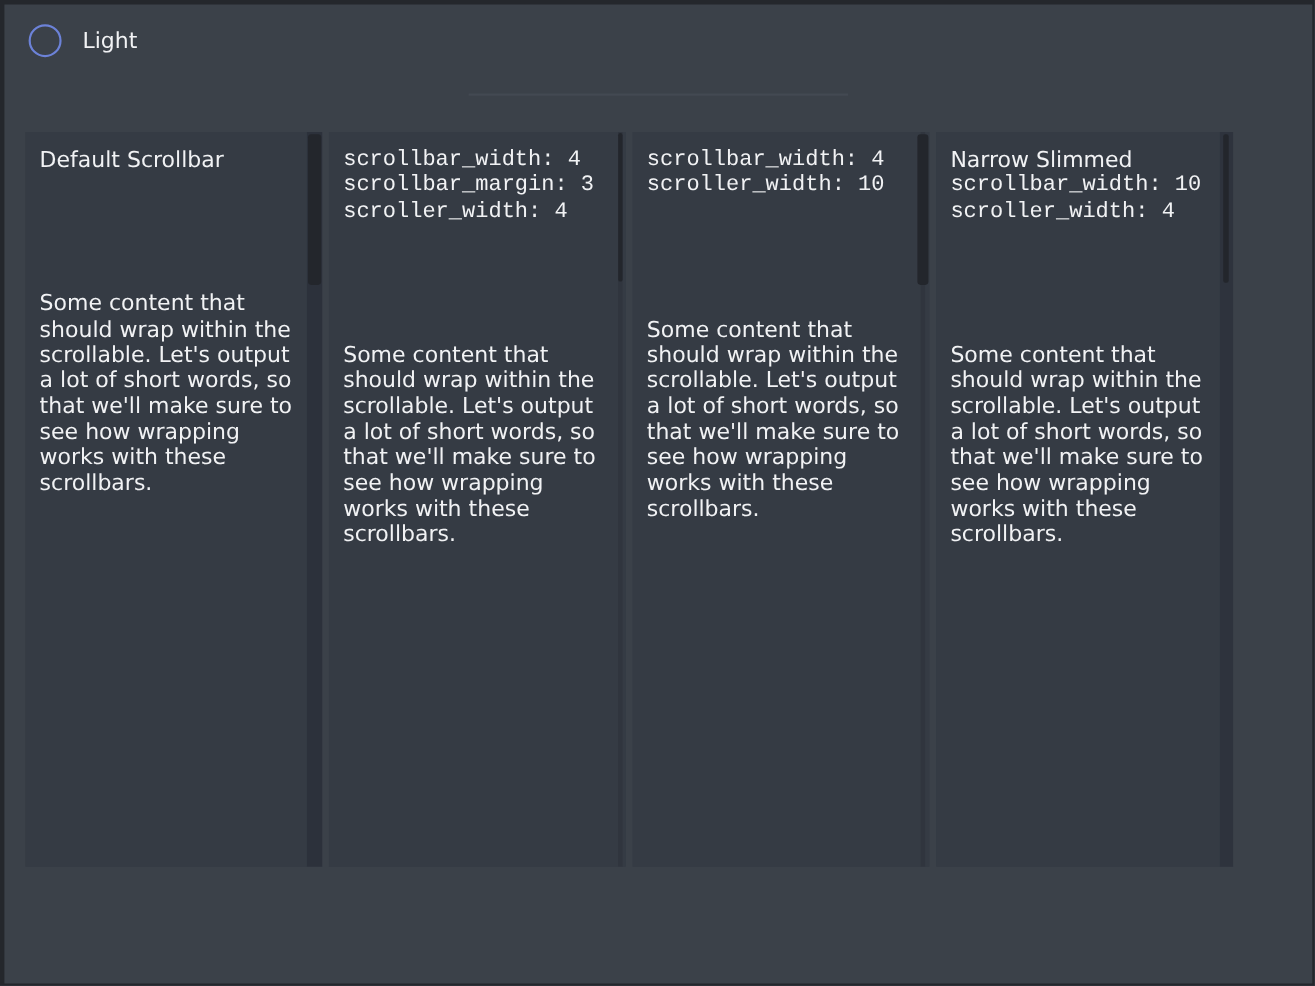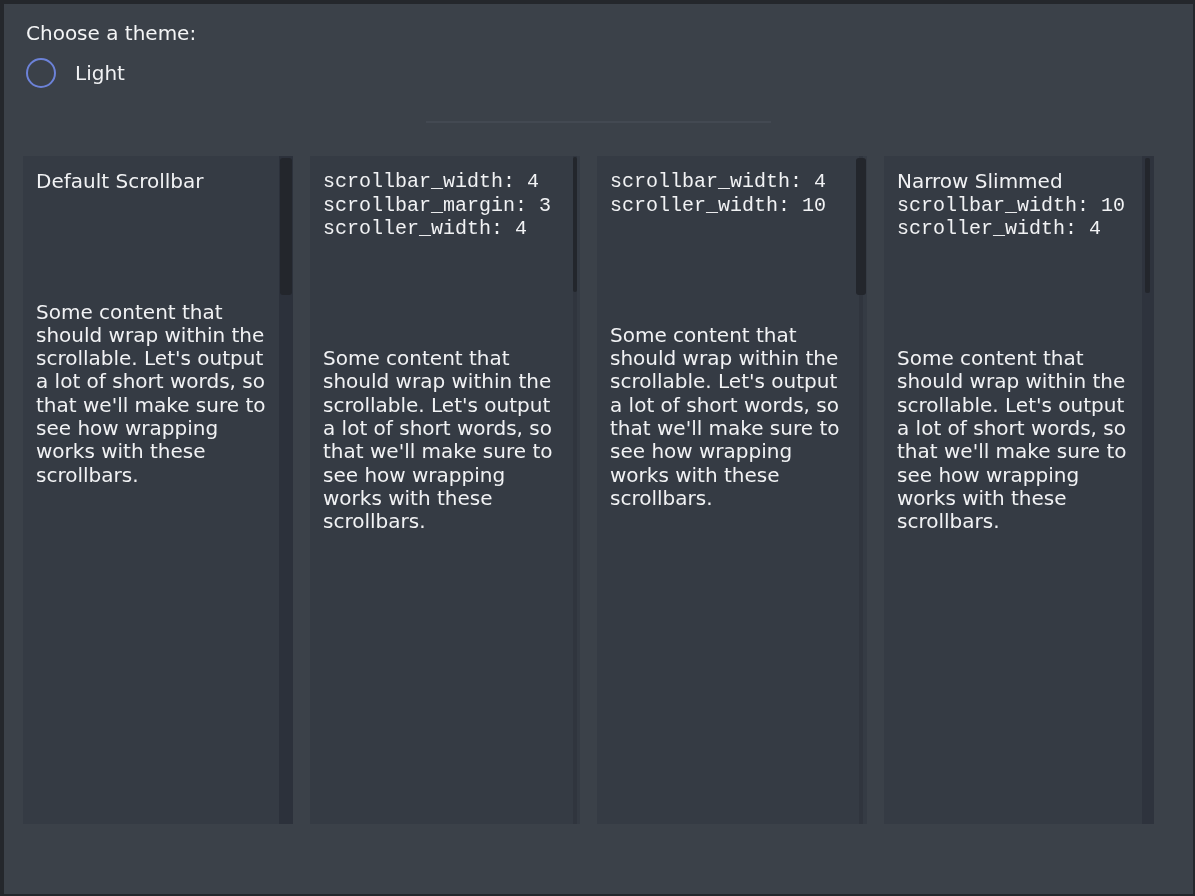--- a/index.html
+++ b/index.html
@@ -25,21 +25,21 @@
     display:flex; align-items:center; justify-content:center;
     flex:0 0 auto;
   }
   .radio-dot { width:16px; height:16px; border-radius:50%; background:#7a8fe0; }
   .radio-label { margin-left:19px; font-size:20px; }
 
   
   .divider { width:345px; height:2px; background:#4a505a; opacity:.55; margin:33px auto 0 auto; }
 
   
-  .panels { display:flex; gap:17px; margin:33px 0 0 19px; }
+  .panels { display:flex; gap:6px; margin:33px 0 0 19px; }
   .panel {
     position:relative;
     width:270px; height:668px;
     background:#353b44;
     overflow:hidden;
   }
   .panel-inner { padding:14px 13px; font-size:20px; line-height:23.3px; }
   .panel-title { white-space:pre-line; }
   .panel-params { white-space:pre-line;font-family:Liberation Mono, monospace; }
   .panel-body { margin-top:107px; }
@@ -59,21 +59,20 @@
 
   .p-narrow .sb-track { right:0; width:12px; background:#2e333d; }
   .p-narrow .sb-thumb { right:4px; top:2px; width:5px; height:135px; border-radius:2px; }
 </style>
 </head>
 <body>
 
 <div class="app">
 
   <div class="theme-section">
-    <div class="theme-label">Choose a theme:</div>
 
     <div class="radio-row">
       <span class="radio-outer"></span>
       <span class="radio-label">Light</span>
     </div>
 
   </div>
 
   <div class="divider"></div>
 

